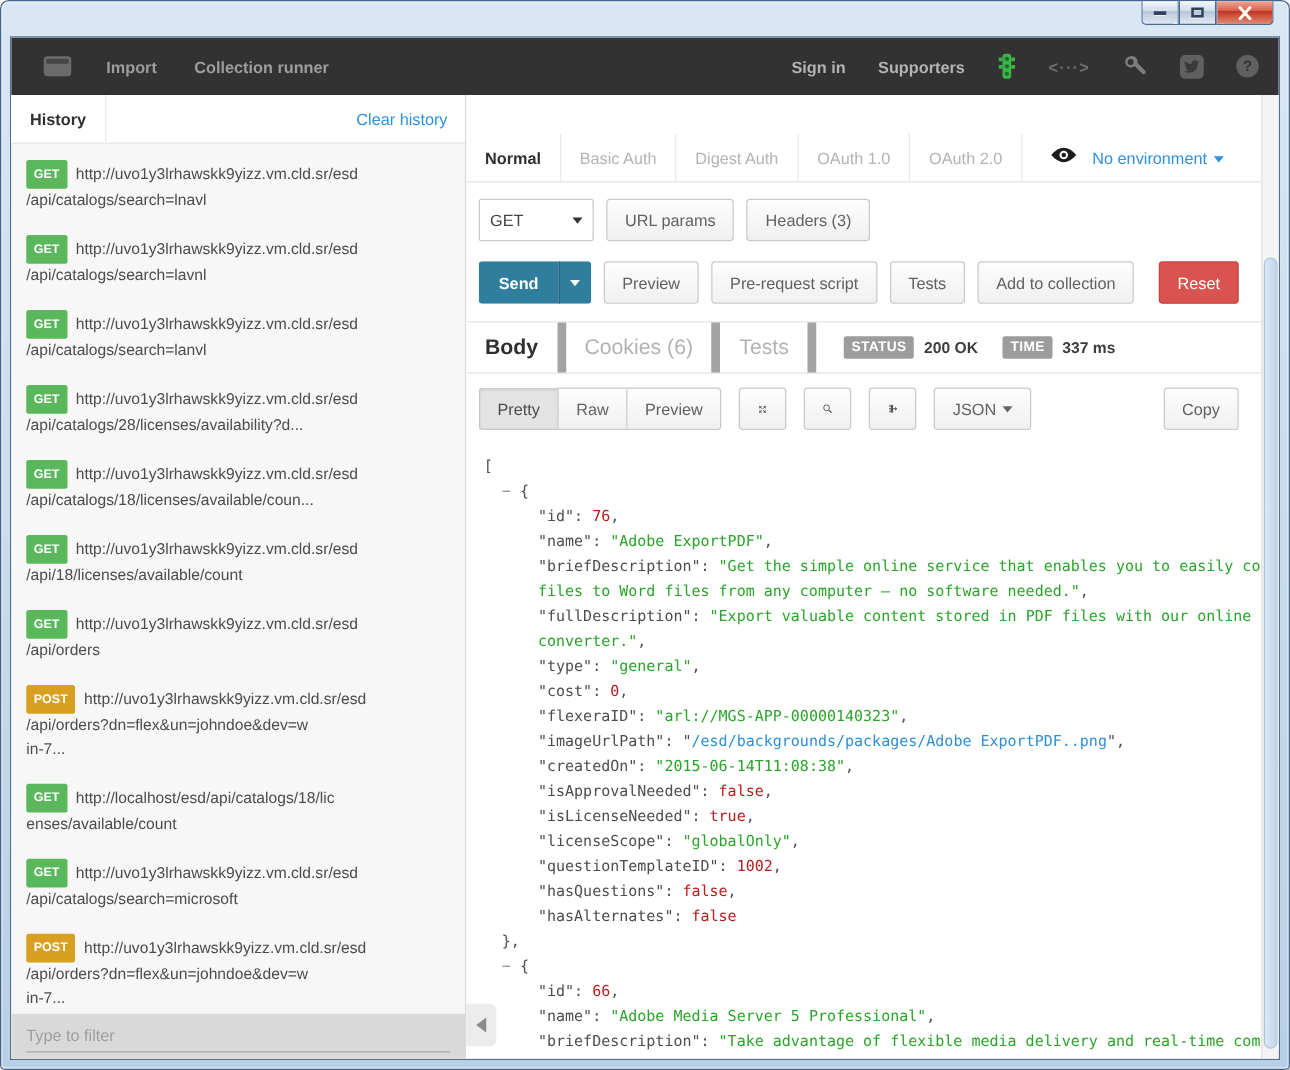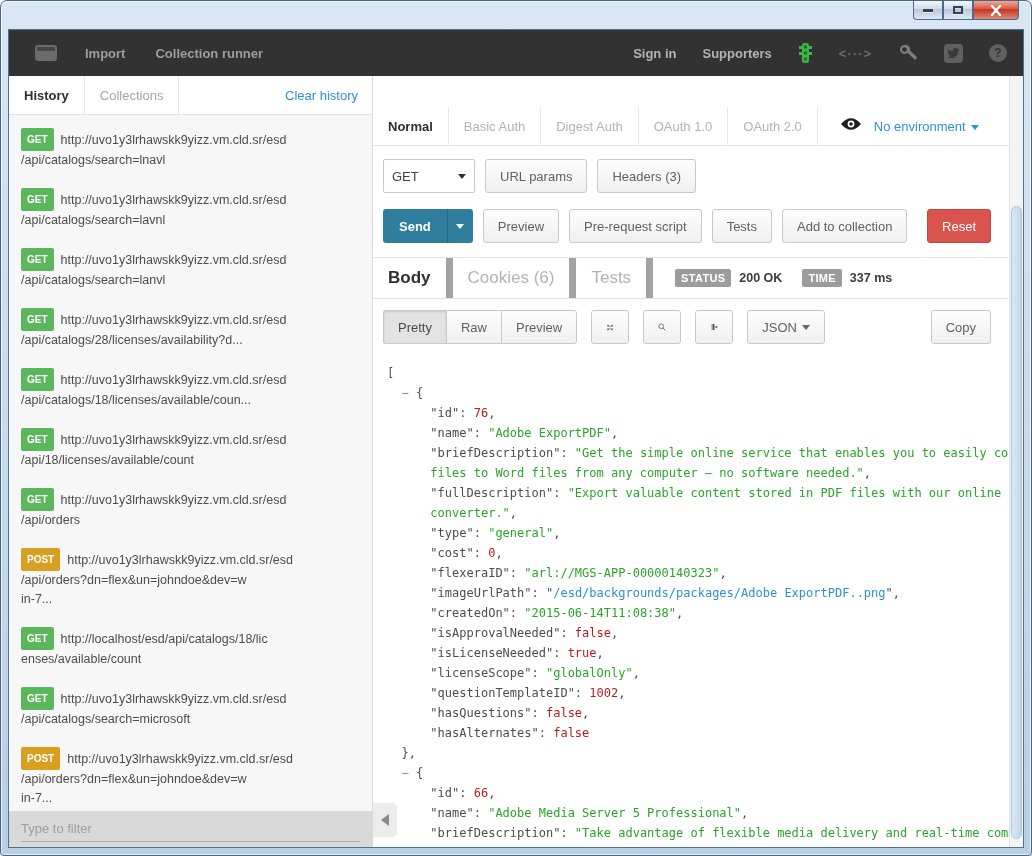--- a/index.html
+++ b/index.html
@@ -194,21 +194,20 @@
         </span>
         <span class="help-circle">?</span>
       </div>
     </div>
 
     <div class="content">
 
       <div class="sidebar">
         <div class="side-tabs">
           <div class="side-tab active">History</div>
-          <div class="side-tab">Collections</div>
           <span class="clear-history">Clear history</span>
         </div>
         <div class="hist-list">
             <div class="hist-item"><span class="badge get">GET</span><span class="hist-url">http://uvo1y3lrhawskk9yizz.vm.cld.sr/esd
 /api/catalogs/search=lnavl</span></div>
             <div class="hist-item"><span class="badge get">GET</span><span class="hist-url">http://uvo1y3lrhawskk9yizz.vm.cld.sr/esd
 /api/catalogs/search=lavnl</span></div>
             <div class="hist-item"><span class="badge get">GET</span><span class="hist-url">http://uvo1y3lrhawskk9yizz.vm.cld.sr/esd
 /api/catalogs/search=lanvl</span></div>
             <div class="hist-item"><span class="badge get">GET</span><span class="hist-url">http://uvo1y3lrhawskk9yizz.vm.cld.sr/esd

